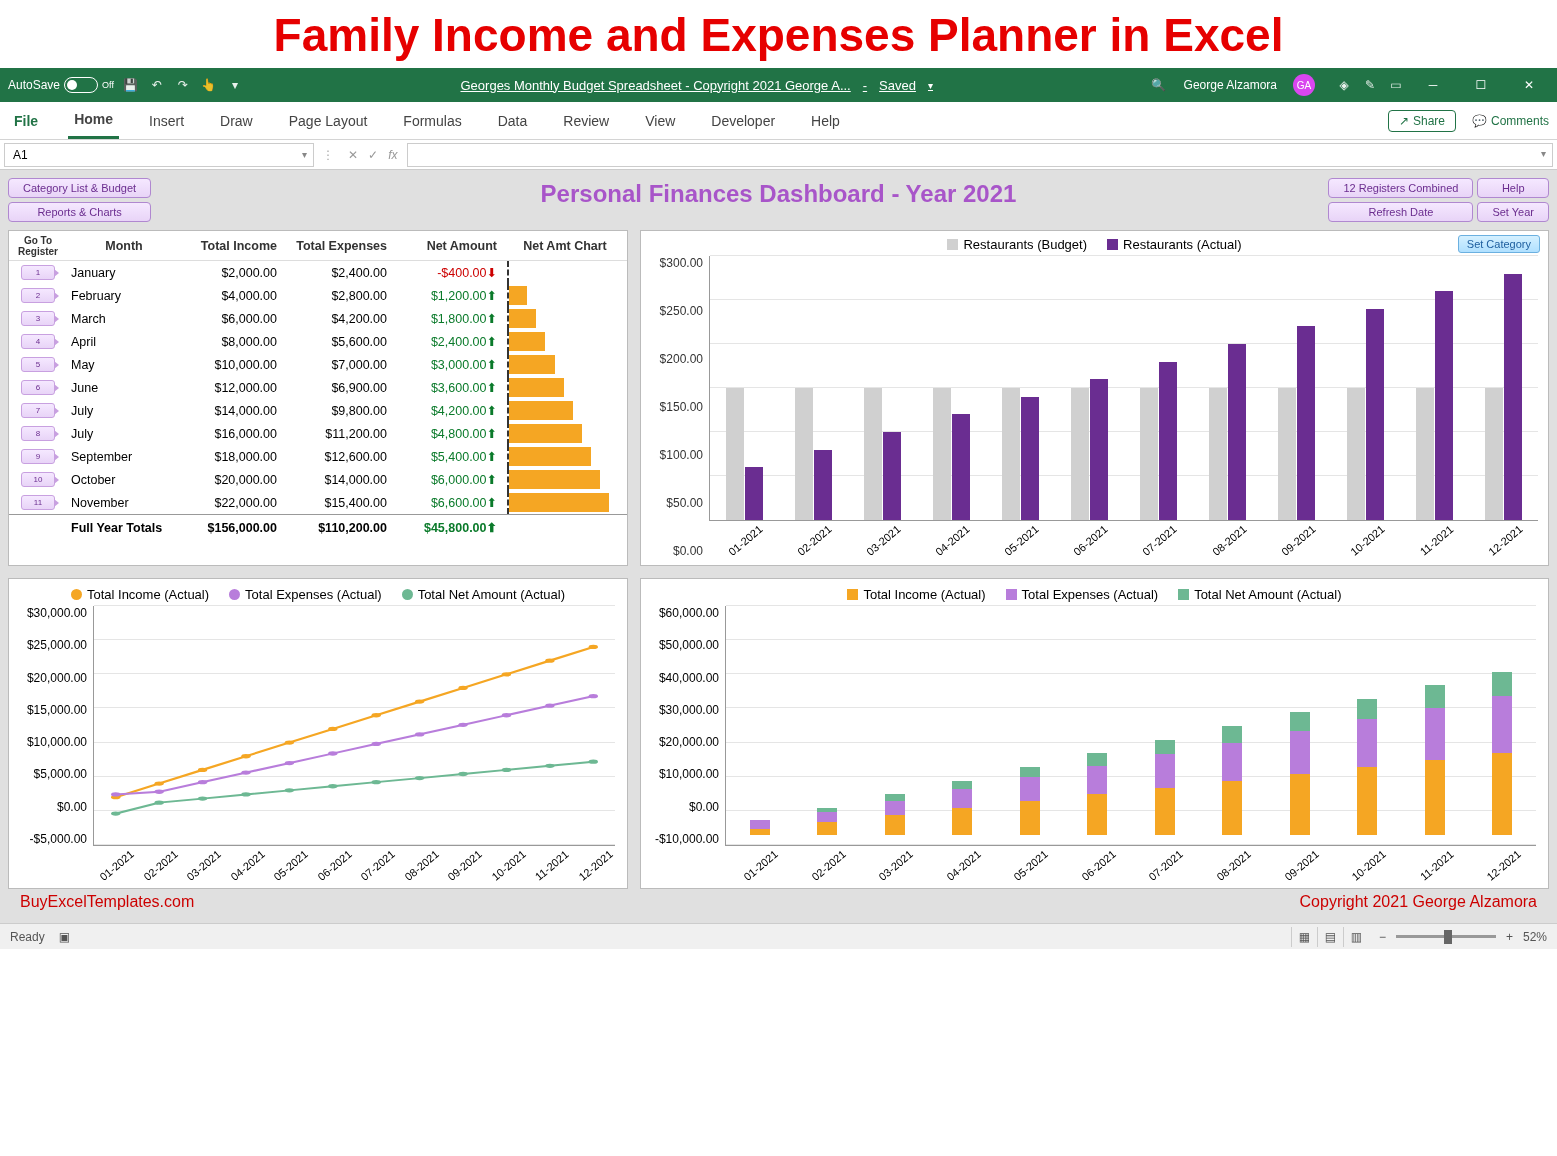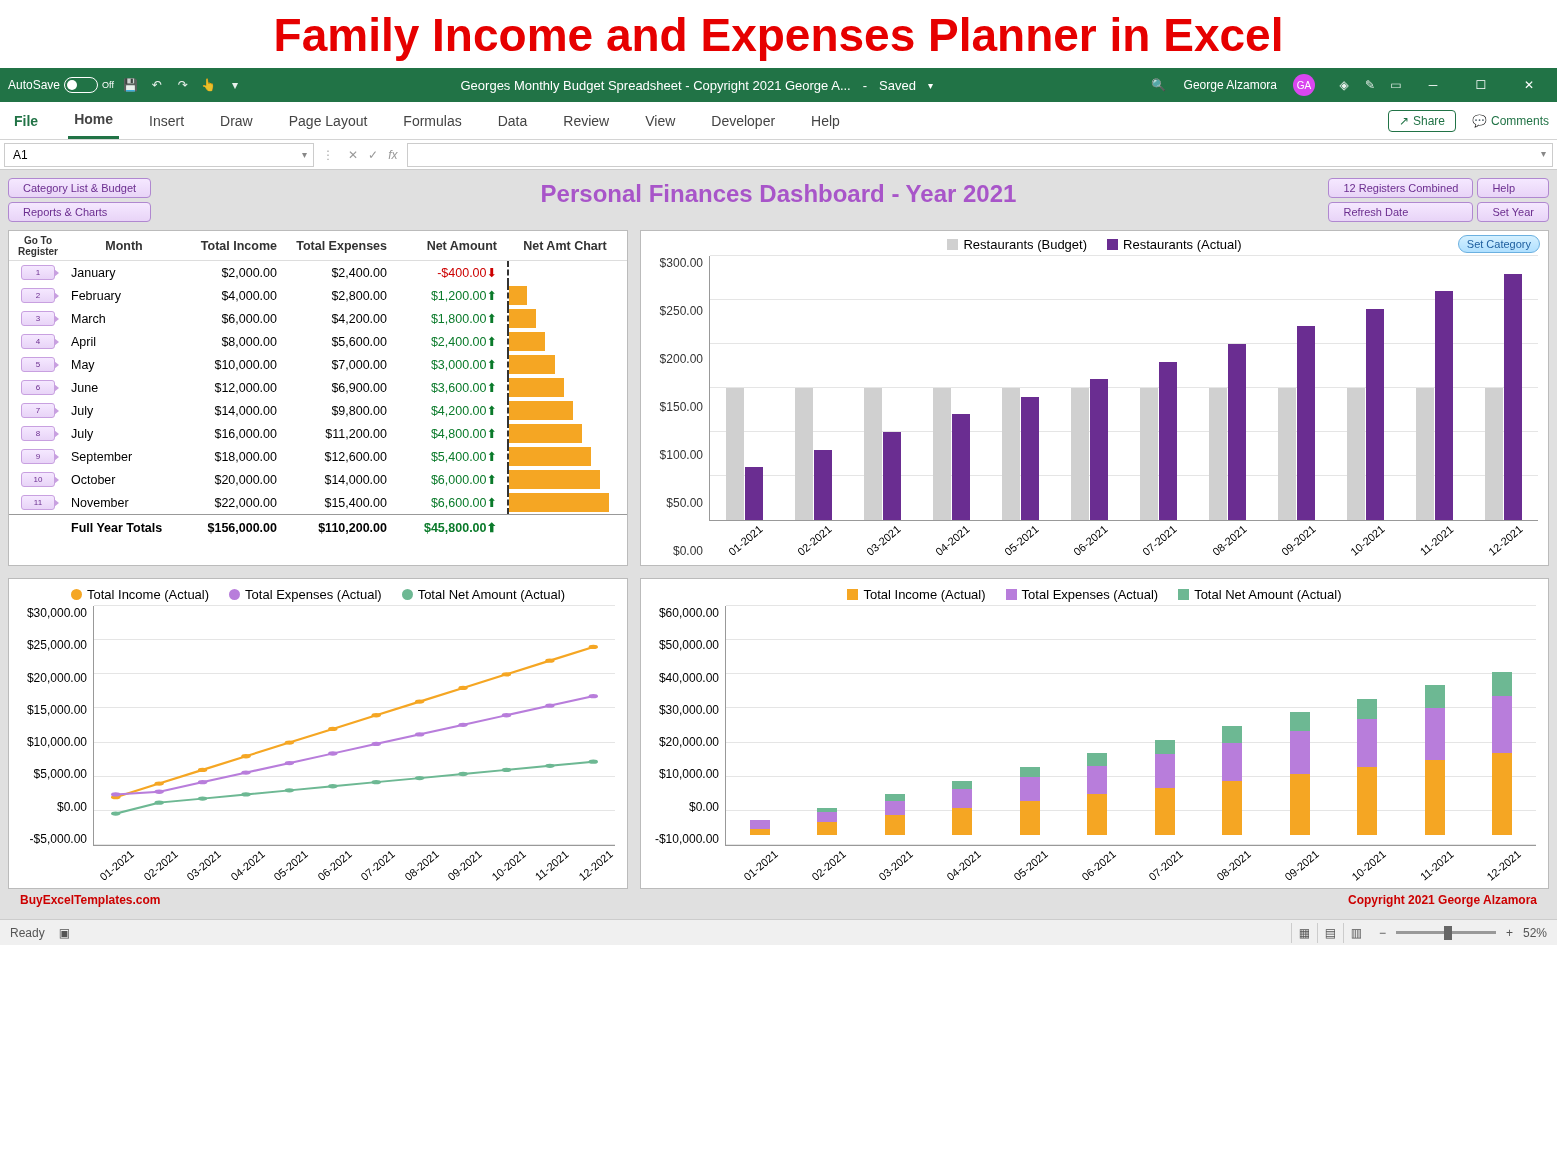--- a/index.html
+++ b/index.html
@@ -3,38 +3,38 @@
 <meta charset="utf-8">
 <style>
 * { box-sizing: border-box; margin: 0; padding: 0; }
 body { font-family: 'Segoe UI', Arial, sans-serif; font-size: 12px; background: #fff; width: 1557px; }
 .banner { font-size: 46px; font-weight: bold; color: #e60000; text-align: center; padding: 8px 0 6px; }
 .titlebar { background: #217346; color: #fff; height: 34px; display: flex; align-items: center; padding: 0 8px; gap: 8px; }
 .titlebar .autosave { font-size: 12px; display: flex; align-items: center; gap: 4px; }
 .toggle { width: 34px; height: 16px; border: 1px solid #fff; border-radius: 8px; position: relative; }
 .toggle::after { content: ''; width: 10px; height: 10px; background: #fff; border-radius: 50%; position: absolute; top: 2px; left: 2px; }
 .tb-icon { width: 18px; height: 18px; display: inline-flex; align-items: center; justify-content: center; opacity: 0.9; }
-.doc-title { flex: 1; text-align: center; font-size: 13px; display:flex; align-items:center; justify-content:center; gap:12px;}
+.doc-title { flex: 1; text-align: center; font-size: 13px; display:flex; align-items:center; justify-content:center; gap:12px;text-decoration:underline;}
 .user-badge { background: #d946ef; width: 22px; height: 22px; border-radius: 50%; display: inline-flex; align-items: center; justify-content: center; font-size: 10px; }
 .win-btn { width: 40px; height: 30px; display: inline-flex; align-items: center; justify-content: center; }
 .ribbon-tabs { background: #fff; border-bottom: 1px solid #d4d4d4; height: 38px; display: flex; align-items: stretch; padding: 0 8px; gap: 24px; }
 .ribbon-tab { display: flex; align-items: center; padding: 0 6px; color: #444; font-size: 14px; cursor: pointer; }
 .ribbon-tab.file { color: #217346; font-weight: 600; }
 .ribbon-tab.active { border-bottom: 3px solid #217346; font-weight: 600; }
 .ribbon-right { margin-left: auto; display: flex; align-items: center; gap: 16px; }
 .share-btn { border: 1px solid #217346; color: #217346; border-radius: 4px; padding: 3px 10px; display:flex; align-items:center; gap:4px;}
 .comments-btn { color: #217346; display:flex; align-items:center; gap:4px;}
 .formula-bar { display: flex; align-items: center; height: 30px; border-bottom: 1px solid #ccc; background: #fff; }
 .name-box { width: 310px; height: 24px; border: 1px solid #ccc; margin: 0 4px; padding: 2px 8px; display:flex; align-items:center; position:relative;}
 .name-box::after{content:'▾'; position:absolute; right:6px; color:#888; font-size:10px;}
 .fx-icons { display: flex; gap: 10px; padding: 0 10px; color: #999; align-items:center;}
 .fx-input { flex: 1; height: 24px; border: 1px solid #ccc; margin-right: 4px; position:relative;}
 .fx-input::after{content:'▾'; position:absolute; right:6px; top:4px; color:#888; font-size:10px;}
 .workspace { background: #e0e0e0; padding: 8px; }
-.dash-header { display: flex; align-items: flex-start; gap: 24px; position: relative; height: 50px; margin-bottom: 2px;}
+.dash-header { display: flex; align-items: flex-start; gap: 24px; position: relative; height: 50px; margin-bottom: 2px; text-align: center;}
 .dash-title { position: absolute; left: 50%; transform: translateX(-50%); font-size: 24px; font-weight: bold; color: #a855c9; top: 2px; }
 .pill-btn { background: linear-gradient(#f5e8ff, #e8d4f7); border: 1px solid #b088d0; border-radius: 4px; padding: 3px 14px; font-size: 11px; color: #6b2d8f; cursor: pointer; white-space: nowrap; }
 .left-btns { display: flex; flex-direction: column; gap: 4px; }
 .right-btns { margin-left: auto; display: grid; grid-template-columns: auto auto; gap: 4px; }
 .dash-grid { display: grid; grid-template-columns: 620px 1fr; gap: 12px; }
 .panel { background: #fff; border: 1px solid #bbb; }
 .table-panel { padding: 0; font-size: 12.5px; }
 .tbl-head, .tbl-row { display: grid; grid-template-columns: 58px 110px 110px 110px 110px 116px; align-items: center; }
 .tbl-head { font-weight: 600; color: #333; height: 30px; text-align: center; border-bottom: 1px solid #ddd;}
 .tbl-head .c1{font-size:10px; line-height:1.1;}
@@ -46,21 +46,21 @@
 .c3, .c4, .c5 { text-align: right; padding-right: 10px; }
 .c5.neg { color: #c00; }
 .c5.pos { color: #0a7a2a; }
 .c6 { display: flex; align-items: center; height: 100%; border-left:2px dashed #333;}
 .bar-mini { background: #f5a623; height: 19px; margin: 1px 0; }
 .tbl-total { font-weight: 600; border-top: 1px solid #999; height:26px; display:grid; grid-template-columns: 58px 110px 110px 110px 110px 116px; align-items:center;}
 .chart-panel { padding: 6px 10px 10px; position: relative; }
 .legend { display: flex; justify-content: center; gap: 20px; font-size: 13px; margin-bottom: 4px; align-items:center;}
 .leg-item { display: flex; align-items: center; gap: 5px; }
 .leg-sq { width: 11px; height: 11px; }
-.set-cat { position: absolute; top: 4px; right: 8px; background: linear-gradient(#d4f0ff,#b0e0ff); border: 1px solid #6bb0e0; border-radius: 9px; padding: 2px 8px; font-size: 11px; color: #2060a0; }
+.set-cat { position: absolute; top: 4px; right: 8px; background: linear-gradient(#d4f0ff,#b0e0ff); border: 1px solid #6bb0e0; border-radius: 3px; padding: 2px 8px; font-size: 11px; color: #2060a0; }
 .chart-area { position: relative; height: 265px; display: flex; }
 .y-axis { width: 58px; display: flex; flex-direction: column; justify-content: space-between; text-align: right; padding-right: 6px; font-size: 12px; color: #333; gap: 34px; }
 .plot { flex: 1; position: relative; border-left: 1px solid #999; border-bottom: 1px solid #999; }
 .grid-line { position: absolute; left: 0; right: 0; border-top: 1px solid #e5e5e5; }
 .bars-row { position: absolute; bottom: 0; top: 0; left: 0; right: 0; display: flex; align-items: flex-end; }
 .bar-group { flex: 1; display: flex; justify-content: center; gap: 1px; align-items: flex-end; height: 100%; }
 .bar-budget { width: 18px; background: #d0d0d0; }
 .bar-actual { width: 18px; background: #6a2d91; }
 .x-labels { display: flex; margin-left: 58px; font-size: 11px; }
 .x-labels > div { flex: 1; text-align: center; transform: rotate(-40deg); transform-origin: center; white-space: nowrap; padding-top: 14px; height: 34px; }
@@ -68,21 +68,21 @@
 .line-chart-area { height: 240px; display: flex; }
 .line-y { width: 72px; display: flex; flex-direction: column; justify-content: space-between; text-align: right; padding-right: 6px; font-size: 12px; }
 .line-plot { flex: 1; position: relative; border-left: 1px solid #999; border-bottom: 1px solid #999; }
 .line-plot svg { position: absolute; inset: 0; width: 100%; height: 100%; }
 .stacked-bars { position: absolute; inset: 0; display: flex; align-items: flex-end; }
 .st-group { flex: 1; display: flex; justify-content: center; align-items: flex-end; height: 100%; }
 .st-bar { width: 20px; display: flex; flex-direction: column-reverse; }
 .seg-inc { background: #f5a623; }
 .seg-exp { background: #b87ddb; }
 .seg-net { background: #6db893; }
-.footer-row { display: flex; padding: 4px 12px; font-weight: bold; font-size: 12px; }
+.footer-row { display: flex; padding: 4px 12px; font-weight: normal; font-size: 16px; }
 .footer-left { color: #c00; }
 .footer-right { margin-left: auto; color: #c00; }
 .status-bar { background: #f0f0f0; border-top: 1px solid #ccc; height: 26px; display: flex; align-items: center; padding: 0 10px; font-size: 12px; color: #555; }
 .status-right { margin-left: auto; display: flex; align-items: center; gap: 10px; }
 .zoom-slider { width: 100px; height: 3px; background: #999; position: relative; }
 .zoom-slider::after { content: ''; width: 8px; height: 14px; background: #666; position: absolute; left: 48px; top: -5px; }
 .view-btns { display: flex; gap: 0; }
 .view-btn { width: 26px; height: 20px; border-left: 1px solid #ccc; display: flex; align-items: center; justify-content: center; }
 </style>
 </head>

